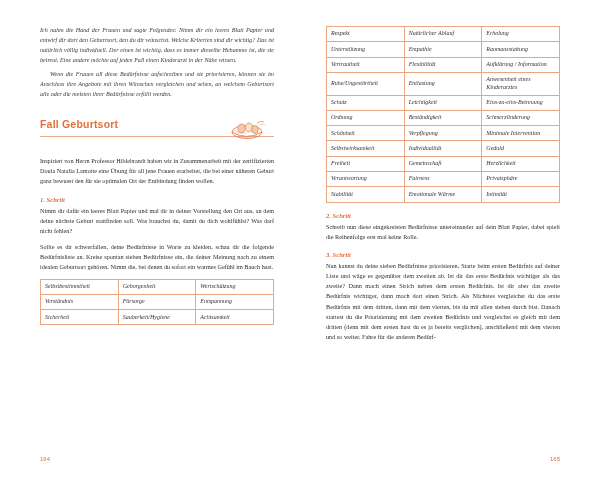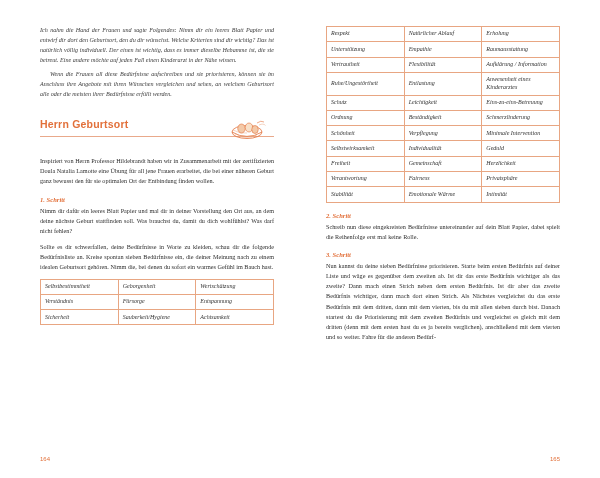--- a/index.html
+++ b/index.html
@@ -131,21 +131,21 @@
 <div class="spread">
 
   <div class="page page-left">
 
     <div class="intro">
       <p>Ich nahm die Hand der Frauen und sagte Folgendes: Nimm dir ein leeres Blatt Papier und entwirf dir dort den Geburtsort, den du dir wünschst. Welche Kriterien sind dir wichtig? Das ist natürlich völlig individuell. Der einen ist wichtig, dass es immer dieselbe Hebamme ist, die sie betreut. Eine andere möchte auf jeden Fall einen Kinderarzt in der Nähe wissen.</p>
       <p class="indented">Wenn die Frauen all diese Bedürfnisse aufschreiben und sie priorisieren, können sie im Anschluss ihre Angebote mit ihren Wünschen vergleichen und sehen, an welchem Geburtsort alle oder die meisten ihrer Bedürfnisse erfüllt werden.</p>
     </div>
 
     <div class="section-head">
-      <div class="title">Herrn Geburtsort</div>
+      <div class="title">Fall Geburtsort</div>
       <div class="rule"></div>
       <svg class="nest-icon" viewBox="0 0 92 60">
         <ellipse cx="46" cy="40" rx="30" ry="13" fill="none" stroke="#e2703a" stroke-width="1.6"></ellipse>
         <path d="M16 40 q30 18 60 0" fill="none" stroke="#e2703a" stroke-width="1.6"></path>
         <path d="M18 36 q14 8 28 6" fill="none" stroke="#e8a682" stroke-width="1"></path>
         <path d="M22 44 q20 8 44 2" fill="none" stroke="#e8a682" stroke-width="1"></path>
         <path d="M28 48 q18 6 36 -1" fill="none" stroke="#e8a682" stroke-width="1"></path>
         <ellipse cx="35" cy="33" rx="7.5" ry="9" fill="#f3c9a8" stroke="#e2703a" stroke-width="1.2"></ellipse>
         <ellipse cx="50" cy="31" rx="7.5" ry="9" fill="#f8e0c8" stroke="#e2703a" stroke-width="1.2"></ellipse>
         <ellipse cx="62" cy="35" rx="6.5" ry="8" fill="#f3c9a8" stroke="#e2703a" stroke-width="1.2"></ellipse>

